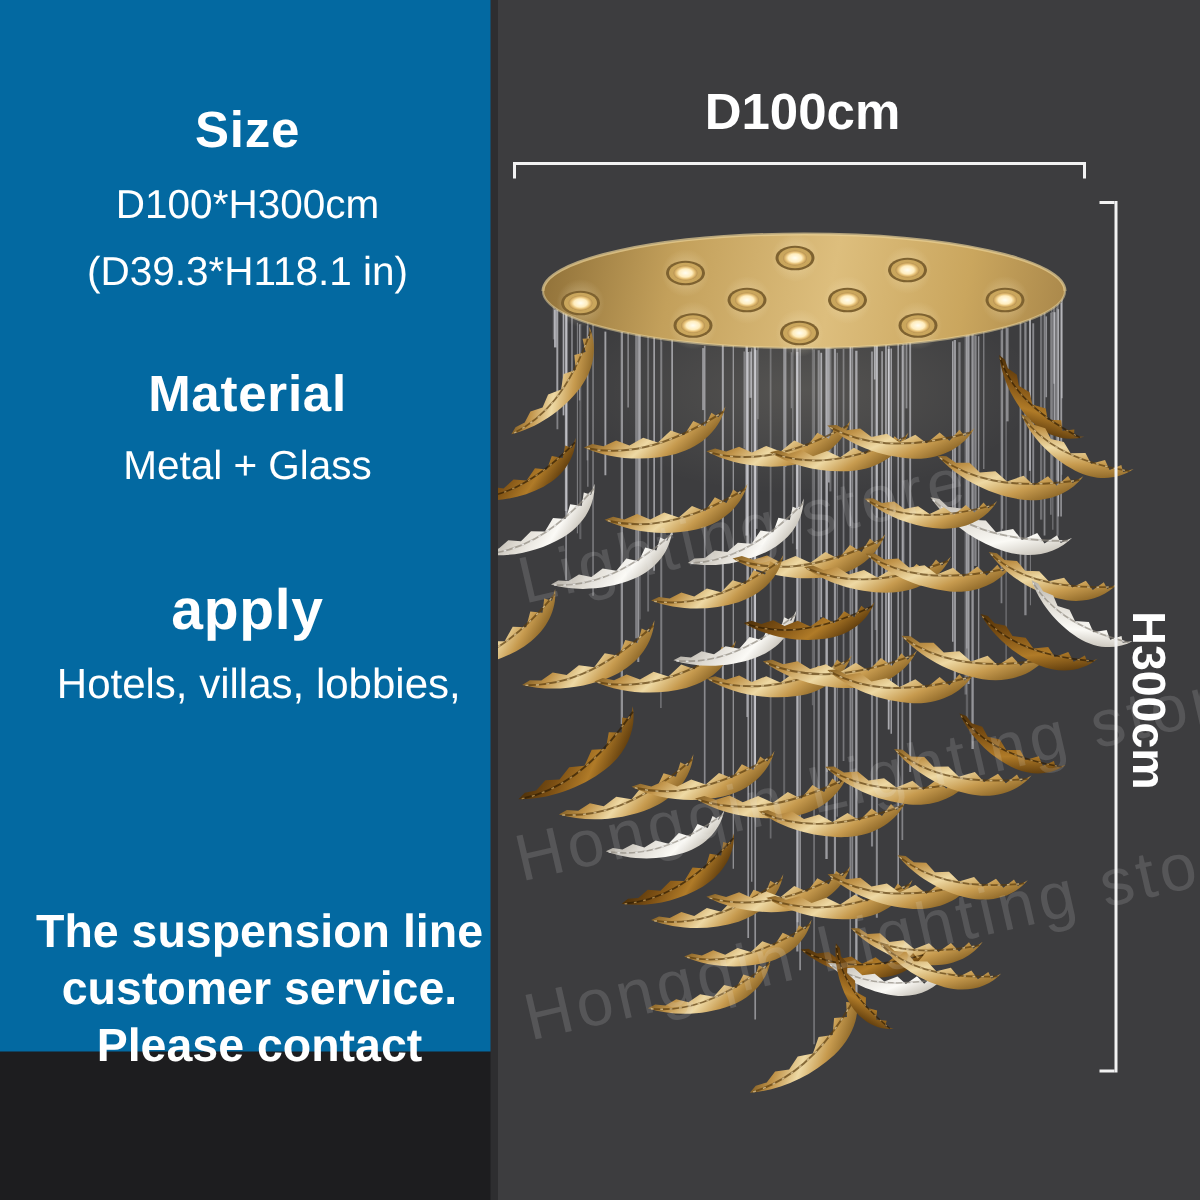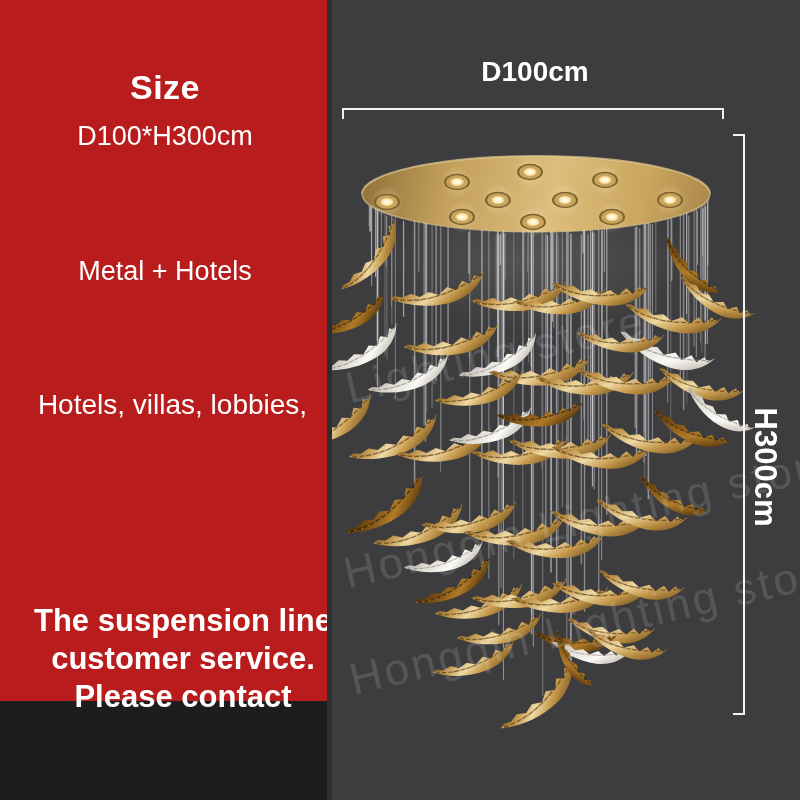--- a/index.html
+++ b/index.html
@@ -1,66 +1,69 @@
 <!DOCTYPE html>
 <html><head>
 <meta charset="utf-8">
 <style>
   html,body{margin:0;padding:0;background:#1d1d1f;}
   .stage{position:relative;width:800px;height:800px;overflow:hidden;
          font-family:"Liberation Sans",sans-serif;-webkit-font-smoothing:antialiased;}
   
-  .left-panel{position:absolute;left:0;top:0;width:330px;height:701px;background:#b91c1c;color:#fff;}
+  .left-panel{position:absolute;left:0;top:0;width:330px;height:701px;background:#0369a1;color:#fff;}
   .seam{position:absolute;left:327px;top:0;width:5px;height:800px;background:#2e2e30;z-index:6;}
   .spec{position:absolute;left:0;width:330px;text-align:center;}
   .spec h2{margin:0;font-size:34px;font-weight:700;letter-spacing:.5px;}
   .spec p{margin:14px 0 0 0;font-size:27px;font-weight:400;line-height:31px;}
   .spec-size{top:68px;}
   .spec-size h2{margin-bottom:8px;}
   .spec-material{top:244px;}
   .spec-material p{margin-top:12px;}
   .spec-apply{top:386px;}
   .spec-apply h2{font-size:38px;margin-bottom:10px;}
   .spec-apply p{margin-top:2px;font-size:28px;line-height:33px;padding-left:15px;}
-  .note{position:absolute;left:20px;top:602px;width:326px;text-align:center;
+  .note{position:absolute;left:10px;top:602px;width:326px;text-align:center;
         font-size:31px;font-weight:700;line-height:38px;}
   
   .right-panel{position:absolute;left:330px;top:0;width:470px;height:800px;background:#3d3d3f;overflow:hidden;}
   .fixture-svg{position:absolute;left:0;top:0;z-index:2;}
   .wm{position:absolute;z-index:3;white-space:nowrap;font-size:44px;letter-spacing:3px;
       color:rgba(232,232,232,0.15);transform:rotate(-13deg);pointer-events:none;}
   .wm1{left:-185px;top:352px;}
   .wm2{left:8px;top:492px;}
   .wm3{left:14px;top:598px;}
   .dim-label{position:absolute;z-index:4;color:#fff;font-weight:700;}
-  .dim-d{left:0;top:56px;width:410px;text-align:center;font-size:28px;}
+  .dim-d{left:0;top:56px;width:410px;text-align:center;font-size:34px;}
   .dim-h{left:365px;top:449px;width:140px;height:36px;line-height:36px;text-align:center;
          font-size:31px;transform:rotate(90deg);}
   .dim-line-h{position:absolute;z-index:4;left:12px;top:108px;width:382px;height:2px;background:#f2f2f2;}
   .dim-line-v{position:absolute;z-index:4;left:413px;top:134px;width:2px;height:581px;background:#f2f2f2;}
   .tk{position:absolute;background:#f2f2f2;}
   .tk-l{left:0;top:2px;width:2px;height:9px;}
   .tk-r{right:0;top:2px;width:2px;height:9px;}
   .tk-t{left:-10px;top:0;width:10px;height:2px;}
   .tk-b{left:-10px;bottom:0;width:10px;height:2px;}
 </style>
 </head>
 <body>
 
 <div class="stage">
 
   <div class="left-panel">
     <section class="spec spec-size">
       <h2>Size</h2>
       <p>D100*H300cm</p>
+      <p>(D39.3*H118.1 in)</p>
     </section>
     <section class="spec spec-material">
-      <p>Metal + Hotels</p>
+      <h2>Material</h2>
+      <p>Metal + Glass</p>
     </section>
     <section class="spec spec-apply">
+      <h2>apply</h2>
       <p>Hotels, villas, lobbies,</p>
     </section>
     <div class="note">
       <div>The suspension line</div>
       <div>customer service.</div>
       <div>Please contact</div>
     </div>
   </div>
 
   <div class="right-panel">

